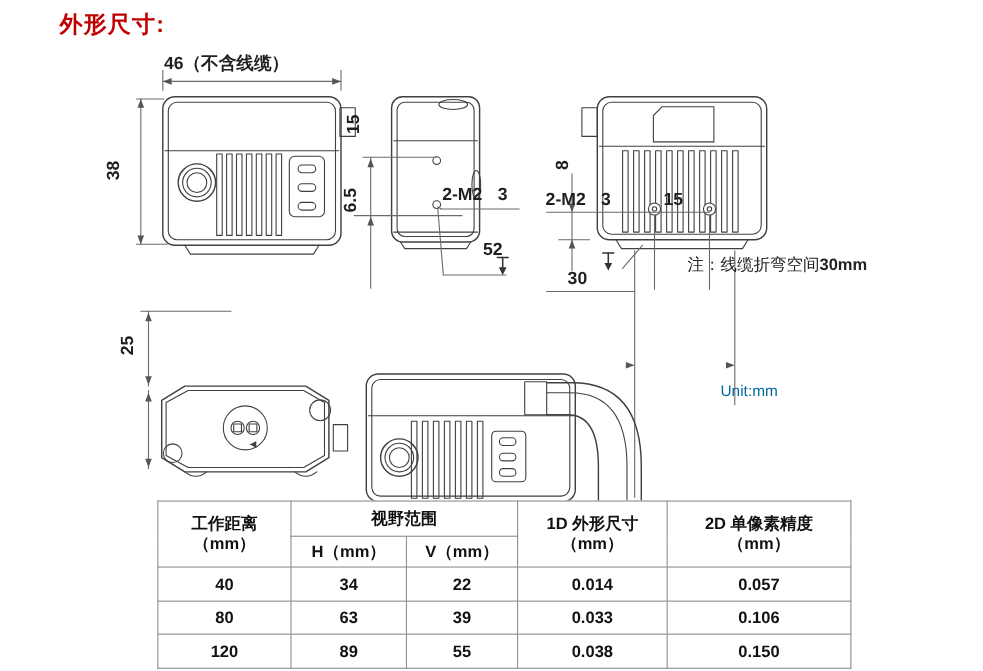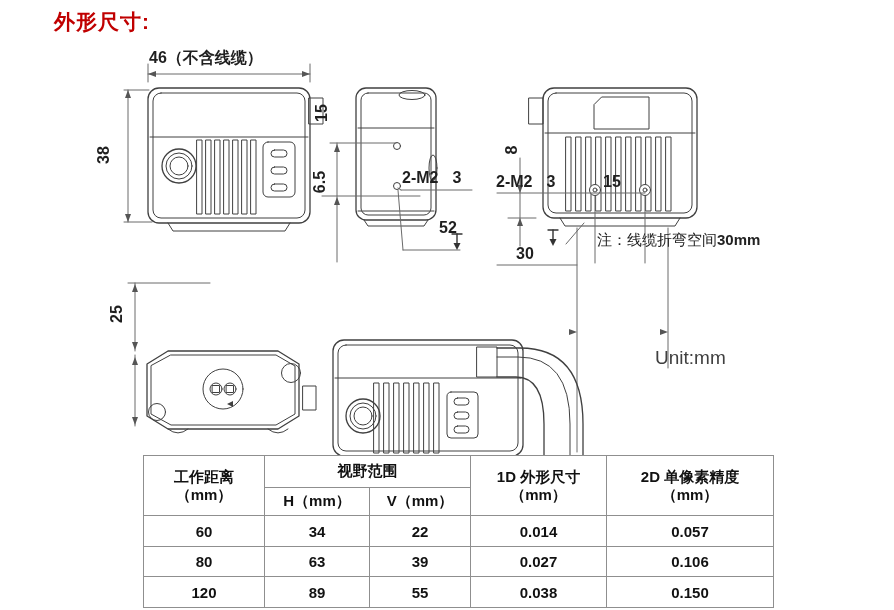--- a/index.html
+++ b/index.html
@@ -5,23 +5,23 @@
   html,body{margin:0;padding:0;background:#fff;}
   #stage{position:relative;width:894px;height:610px;background:#fff;overflow:hidden;
          font-family:"Liberation Sans","DejaVu Sans",sans-serif;color:#1a1a1a;}
   #lineart{position:absolute;left:0;top:0;}
   .lbl{position:absolute;font-weight:bold;font-size:16px;white-space:nowrap;color:#1f1f1f;}
   .vlabel{position:absolute;font-weight:bold;font-size:16px;white-space:nowrap;color:#1f1f1f;
           transform:rotate(-90deg);transform-origin:center;text-align:center;}
   .red{color:#C00000;}
   .title{font-size:21px;letter-spacing:1px;}
   .callout .gap{display:inline-block;width:14px;}
-  .note{font-size:15px;font-weight:normal;color:#222;}
+  .note{font-size:15px;font-weight:normal;color:#222;padding-left:28px;}
   .note b{font-weight:bold;}
-  .unit{font-size:19px;font-weight:normal;color:#404040;}
+  .unit{font-size:14px;font-weight:normal;color:#0369a1;}
   table.spec{position:absolute;left:143px;top:455px;border-collapse:collapse;background:#fff;
              table-layout:fixed;}
   table.spec td{border:1px solid #8f8f8f;text-align:center;vertical-align:middle;
                 font-size:15px;font-weight:bold;color:#111;padding:0;}
   table.spec .h2{line-height:1.15;text-align:center;}
 </style>
 </head>
 <body>
 
 <div id="stage">
@@ -261,31 +261,31 @@
       <td rowspan="2" class="h2">
         <div>2D 单像素精度</div>
         <div>（mm）</div>
       </td>
     </tr>
     <tr style="height:28px;">
       <td>H（mm）</td>
       <td>V（mm）</td>
     </tr>
     <tr style="height:31px;">
-      <td>60</td>
+      <td>40</td>
       <td>34</td>
       <td>22</td>
       <td>0.014</td>
       <td>0.057</td>
     </tr>
     <tr style="height:30px;">
       <td>80</td>
       <td>63</td>
       <td>39</td>
-      <td>0.027</td>
+      <td>0.033</td>
       <td>0.106</td>
     </tr>
     <tr style="height:31px;">
       <td>120</td>
       <td>89</td>
       <td>55</td>
       <td>0.038</td>
       <td>0.150</td>
     </tr>
   </tbody>

